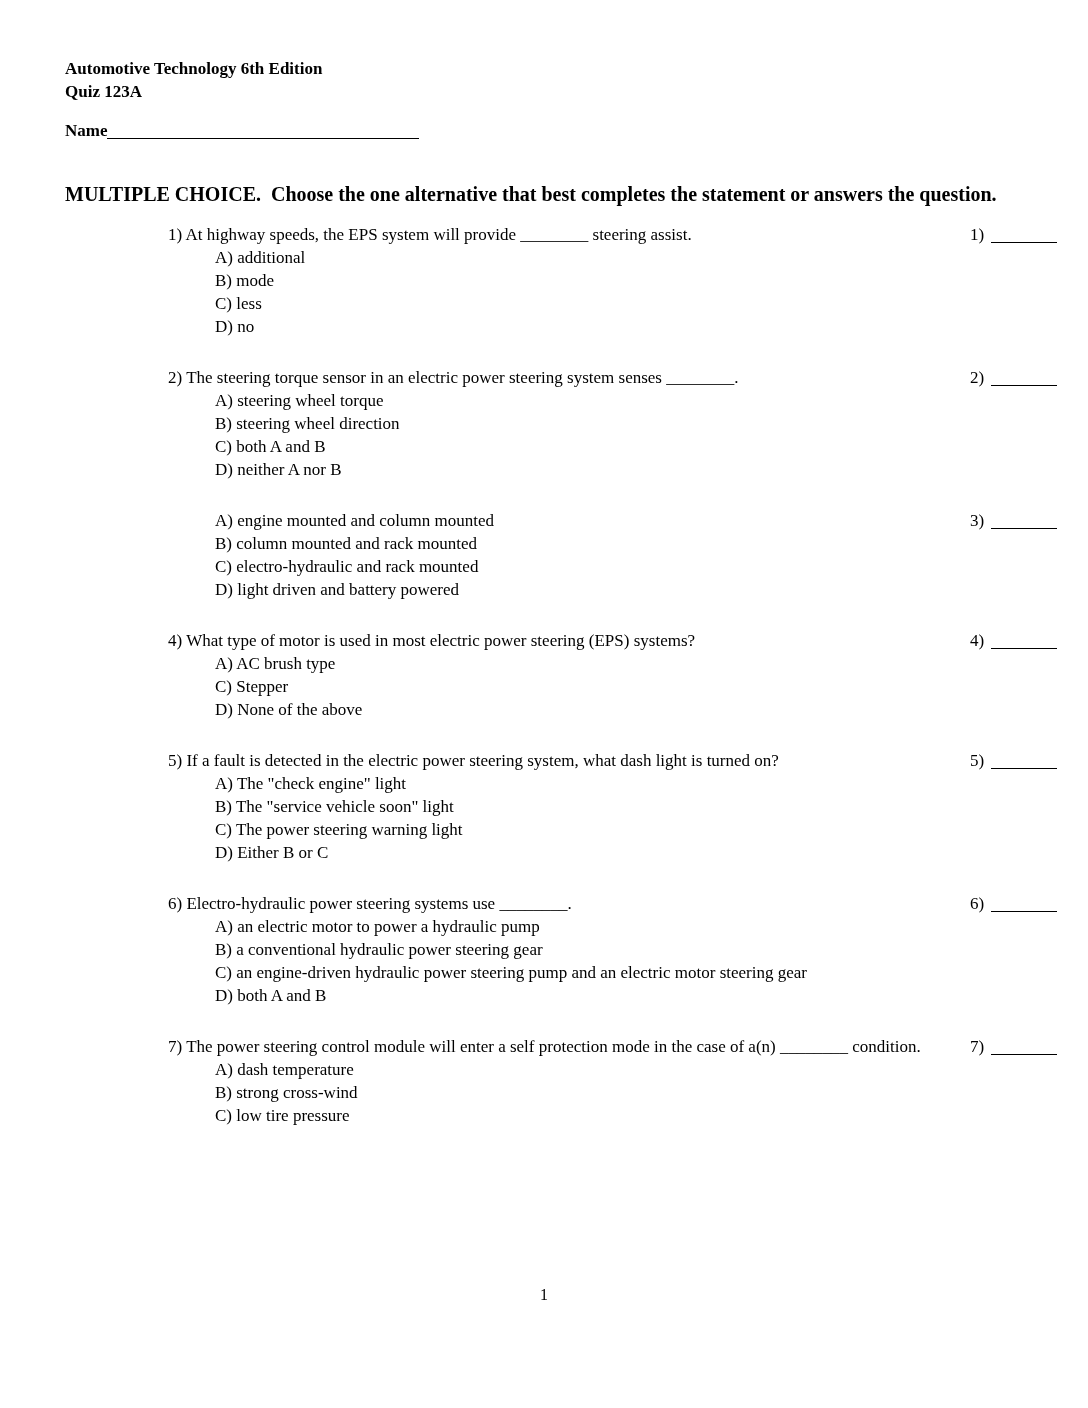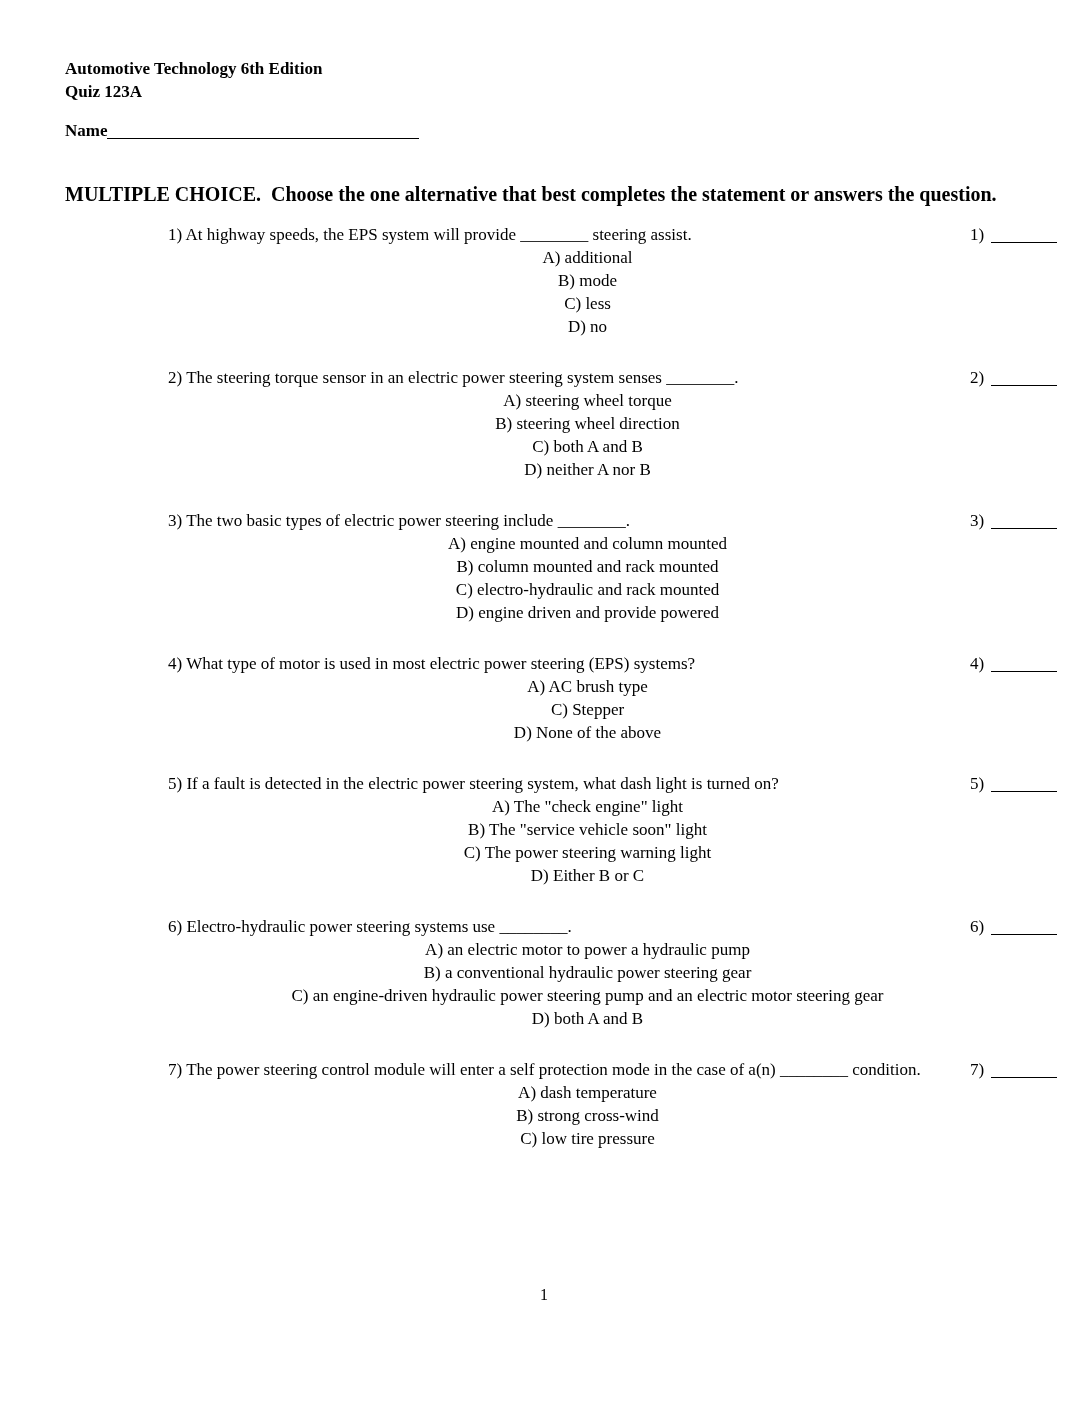--- a/index.html
+++ b/index.html
@@ -70,21 +70,20 @@
     flex: 1 1 auto;
     padding-right: 10px;
     min-width: 0;
   }
   .q-line {
     padding-left: 20px;
     text-indent: -20px;
   }
   .choices {
     margin-left: 47px;
-    text-align: center;
   }
   .choice {
     line-height: 23px;
   }
   .answer-cell {
     flex: 0 0 95px;
     width: 95px;
     white-space: nowrap;
   }
   .answer-blank {
@@ -143,26 +142,25 @@
             <div class="choice">B) steering wheel direction</div>
             <div class="choice">C) both A and B</div>
             <div class="choice">D) neither A nor B</div>
           </div>
     </div>
     <div class="answer-cell"><span>2)</span><span class="answer-blank"></span></div>
   </div>
 
   <div class="question">
     <div class="q-main">
-      <div class="q-line"><span>3)</span> <span>The two basic types of electric power steering include ________.</span></div>
       <div class="choices">
             <div class="choice">A) engine mounted and column mounted</div>
             <div class="choice">B) column mounted and rack mounted</div>
             <div class="choice">C) electro-hydraulic and rack mounted</div>
-            <div class="choice">D) engine driven and provide powered</div>
+            <div class="choice">D) light driven and battery powered</div>
           </div>
     </div>
     <div class="answer-cell"><span>3)</span><span class="answer-blank"></span></div>
   </div>
 
   <div class="question">
     <div class="q-main">
       <div class="q-line"><span>4)</span> <span>What type of motor is used in most electric power steering (EPS) systems?</span></div>
       <div class="choices">
             <div class="choice">A) AC brush type</div>

